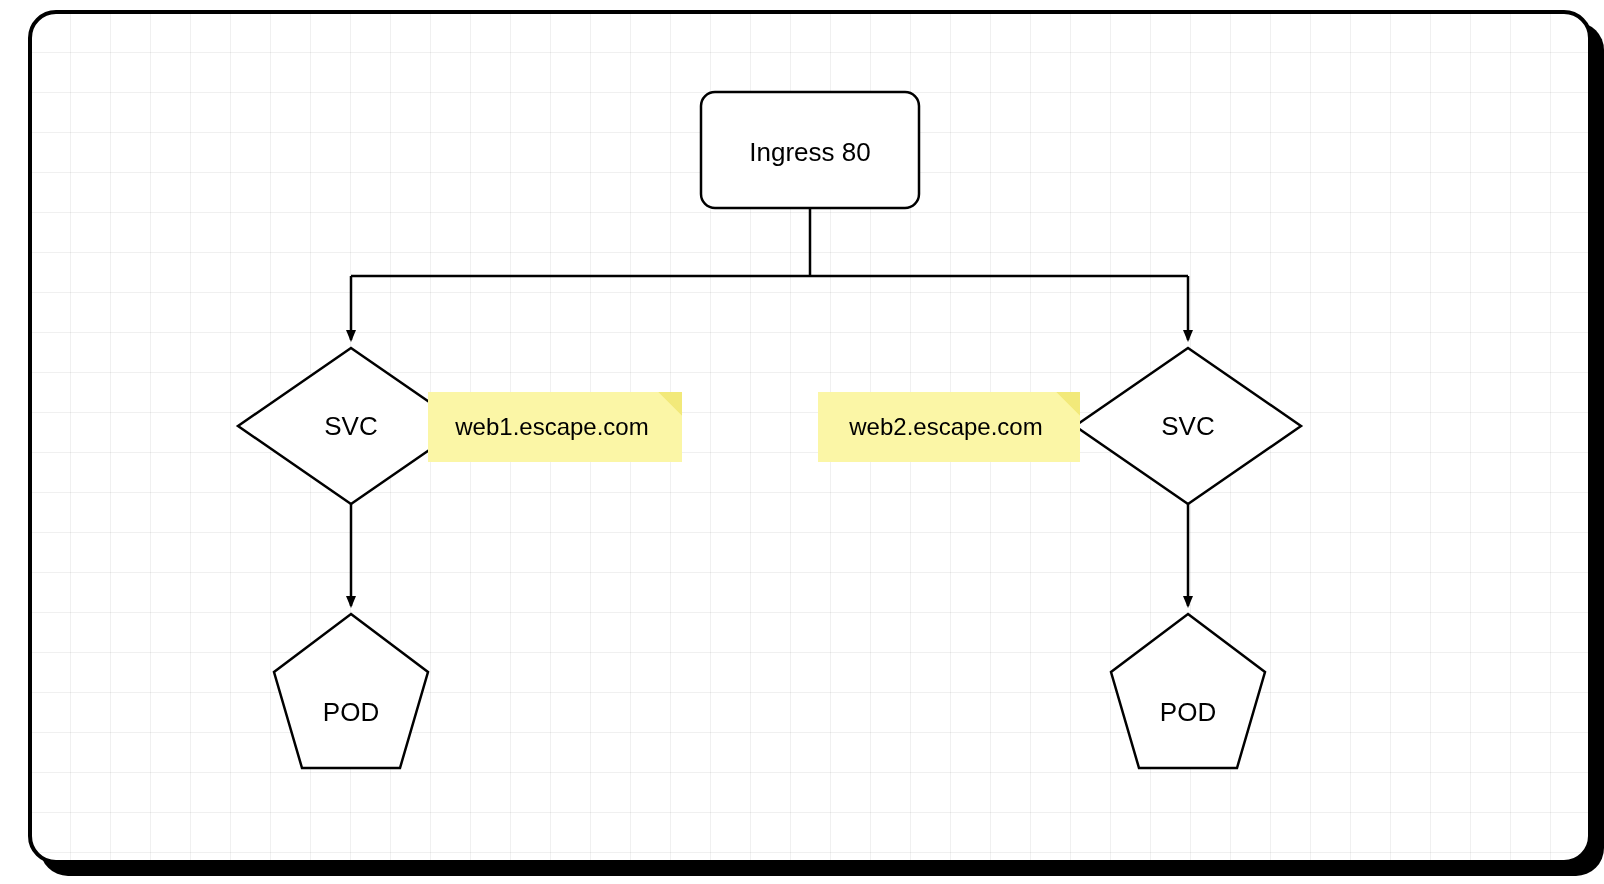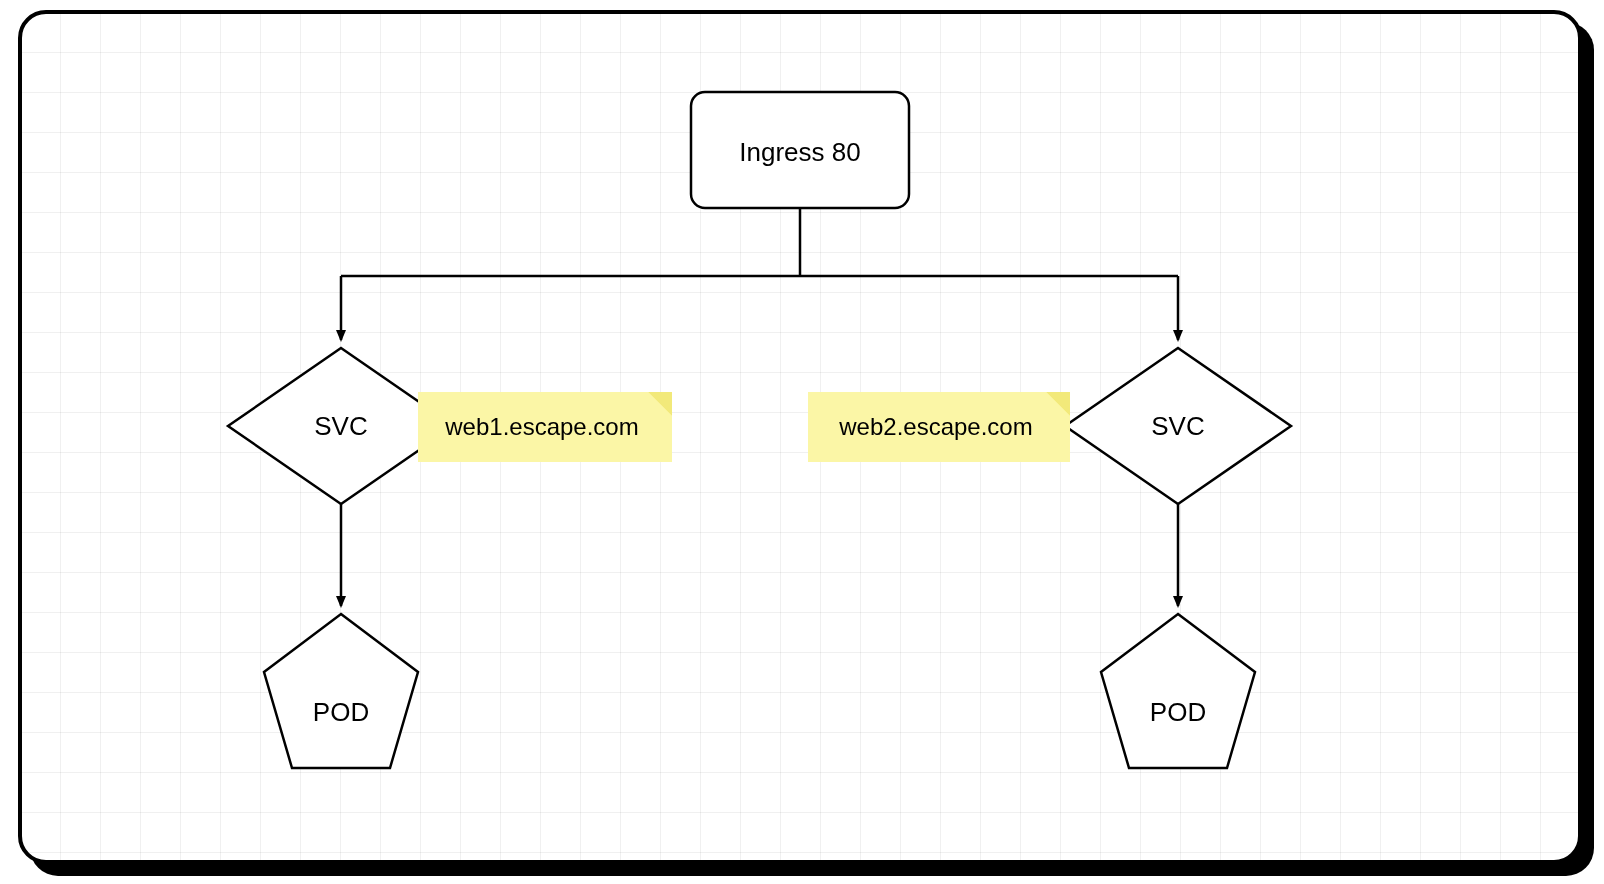--- a/index.html
+++ b/index.html
@@ -5,21 +5,21 @@
   html, body {
     margin: 0;
     padding: 0;
     width: 1604px;
     height: 884px;
     background: #ffffff;
     font-family: -apple-system, BlinkMacSystemFont, "Segoe UI", Helvetica, Arial, sans-serif;
   }
   .frame {
     position: absolute;
-    left: 18px;
+    left: 28px;
     top: 10px;
     width: 1556px;
     height: 846px;
     border: 4px solid #000;
     border-radius: 28px;
     box-shadow: 12px 12px 0 0 #000;
     overflow: hidden;
     background-color: #fff;
     background-image:
       linear-gradient(to right, rgba(0,0,0,0.06) 1px, transparent 1px),

